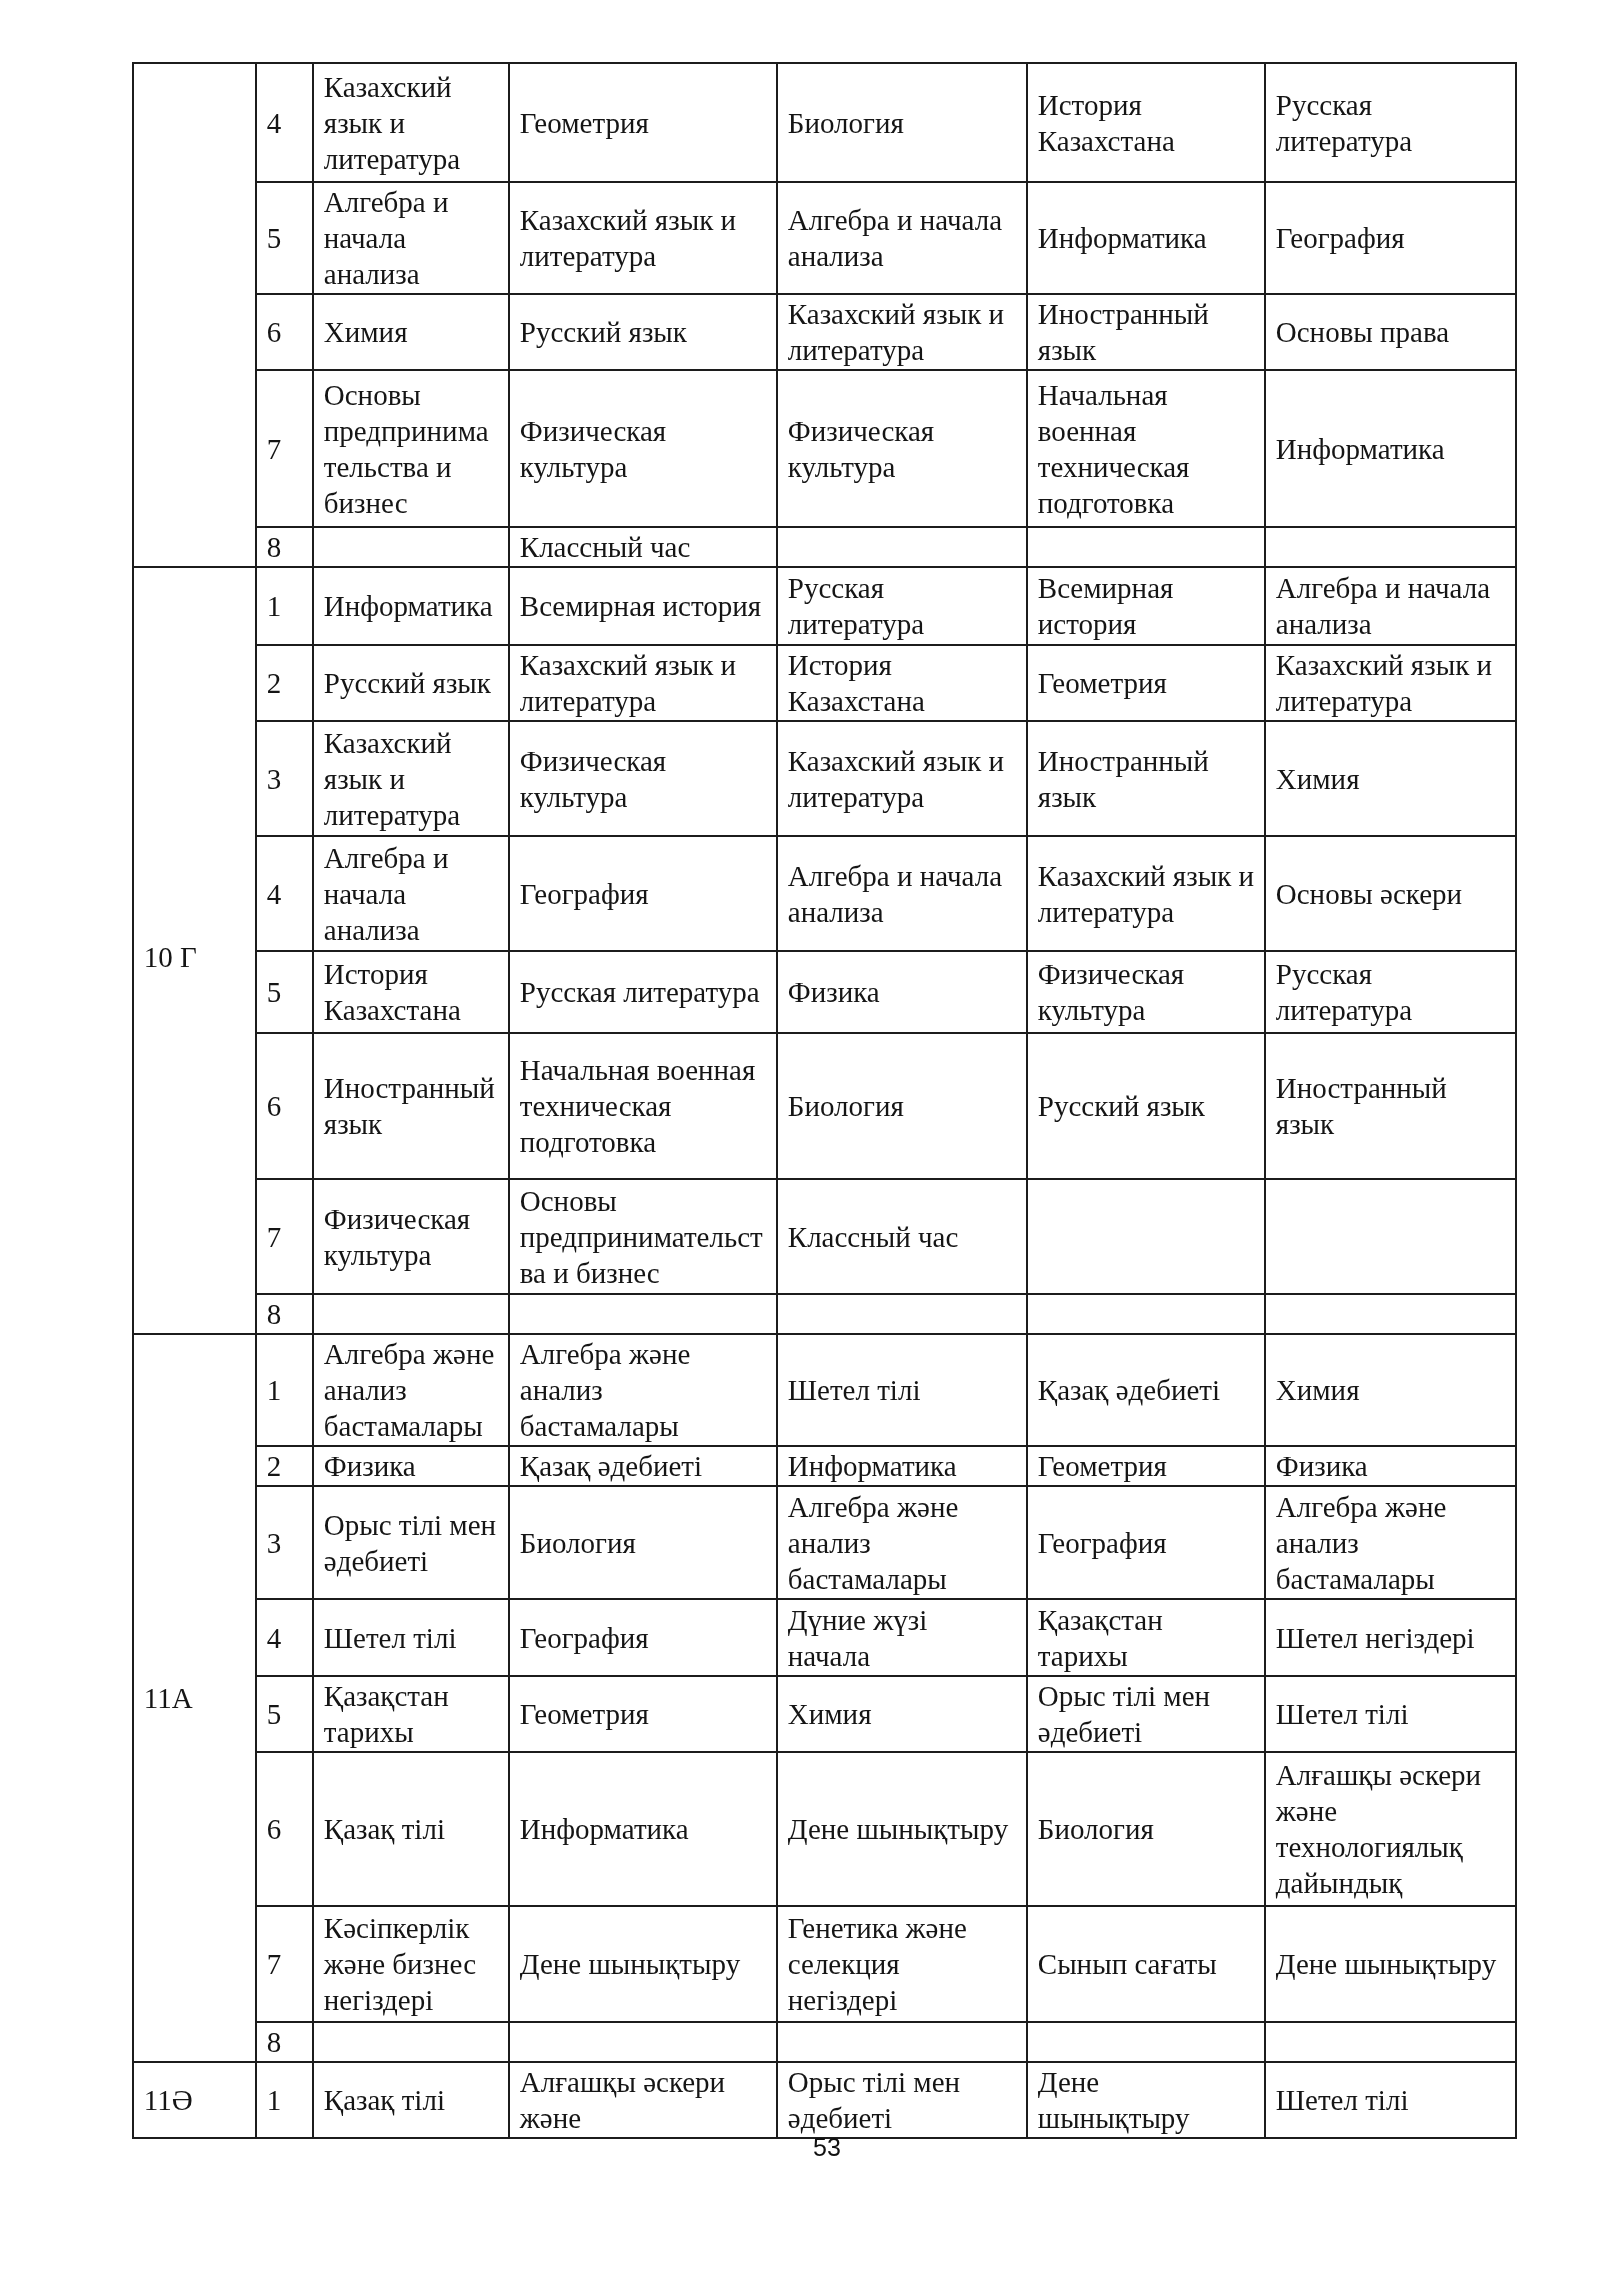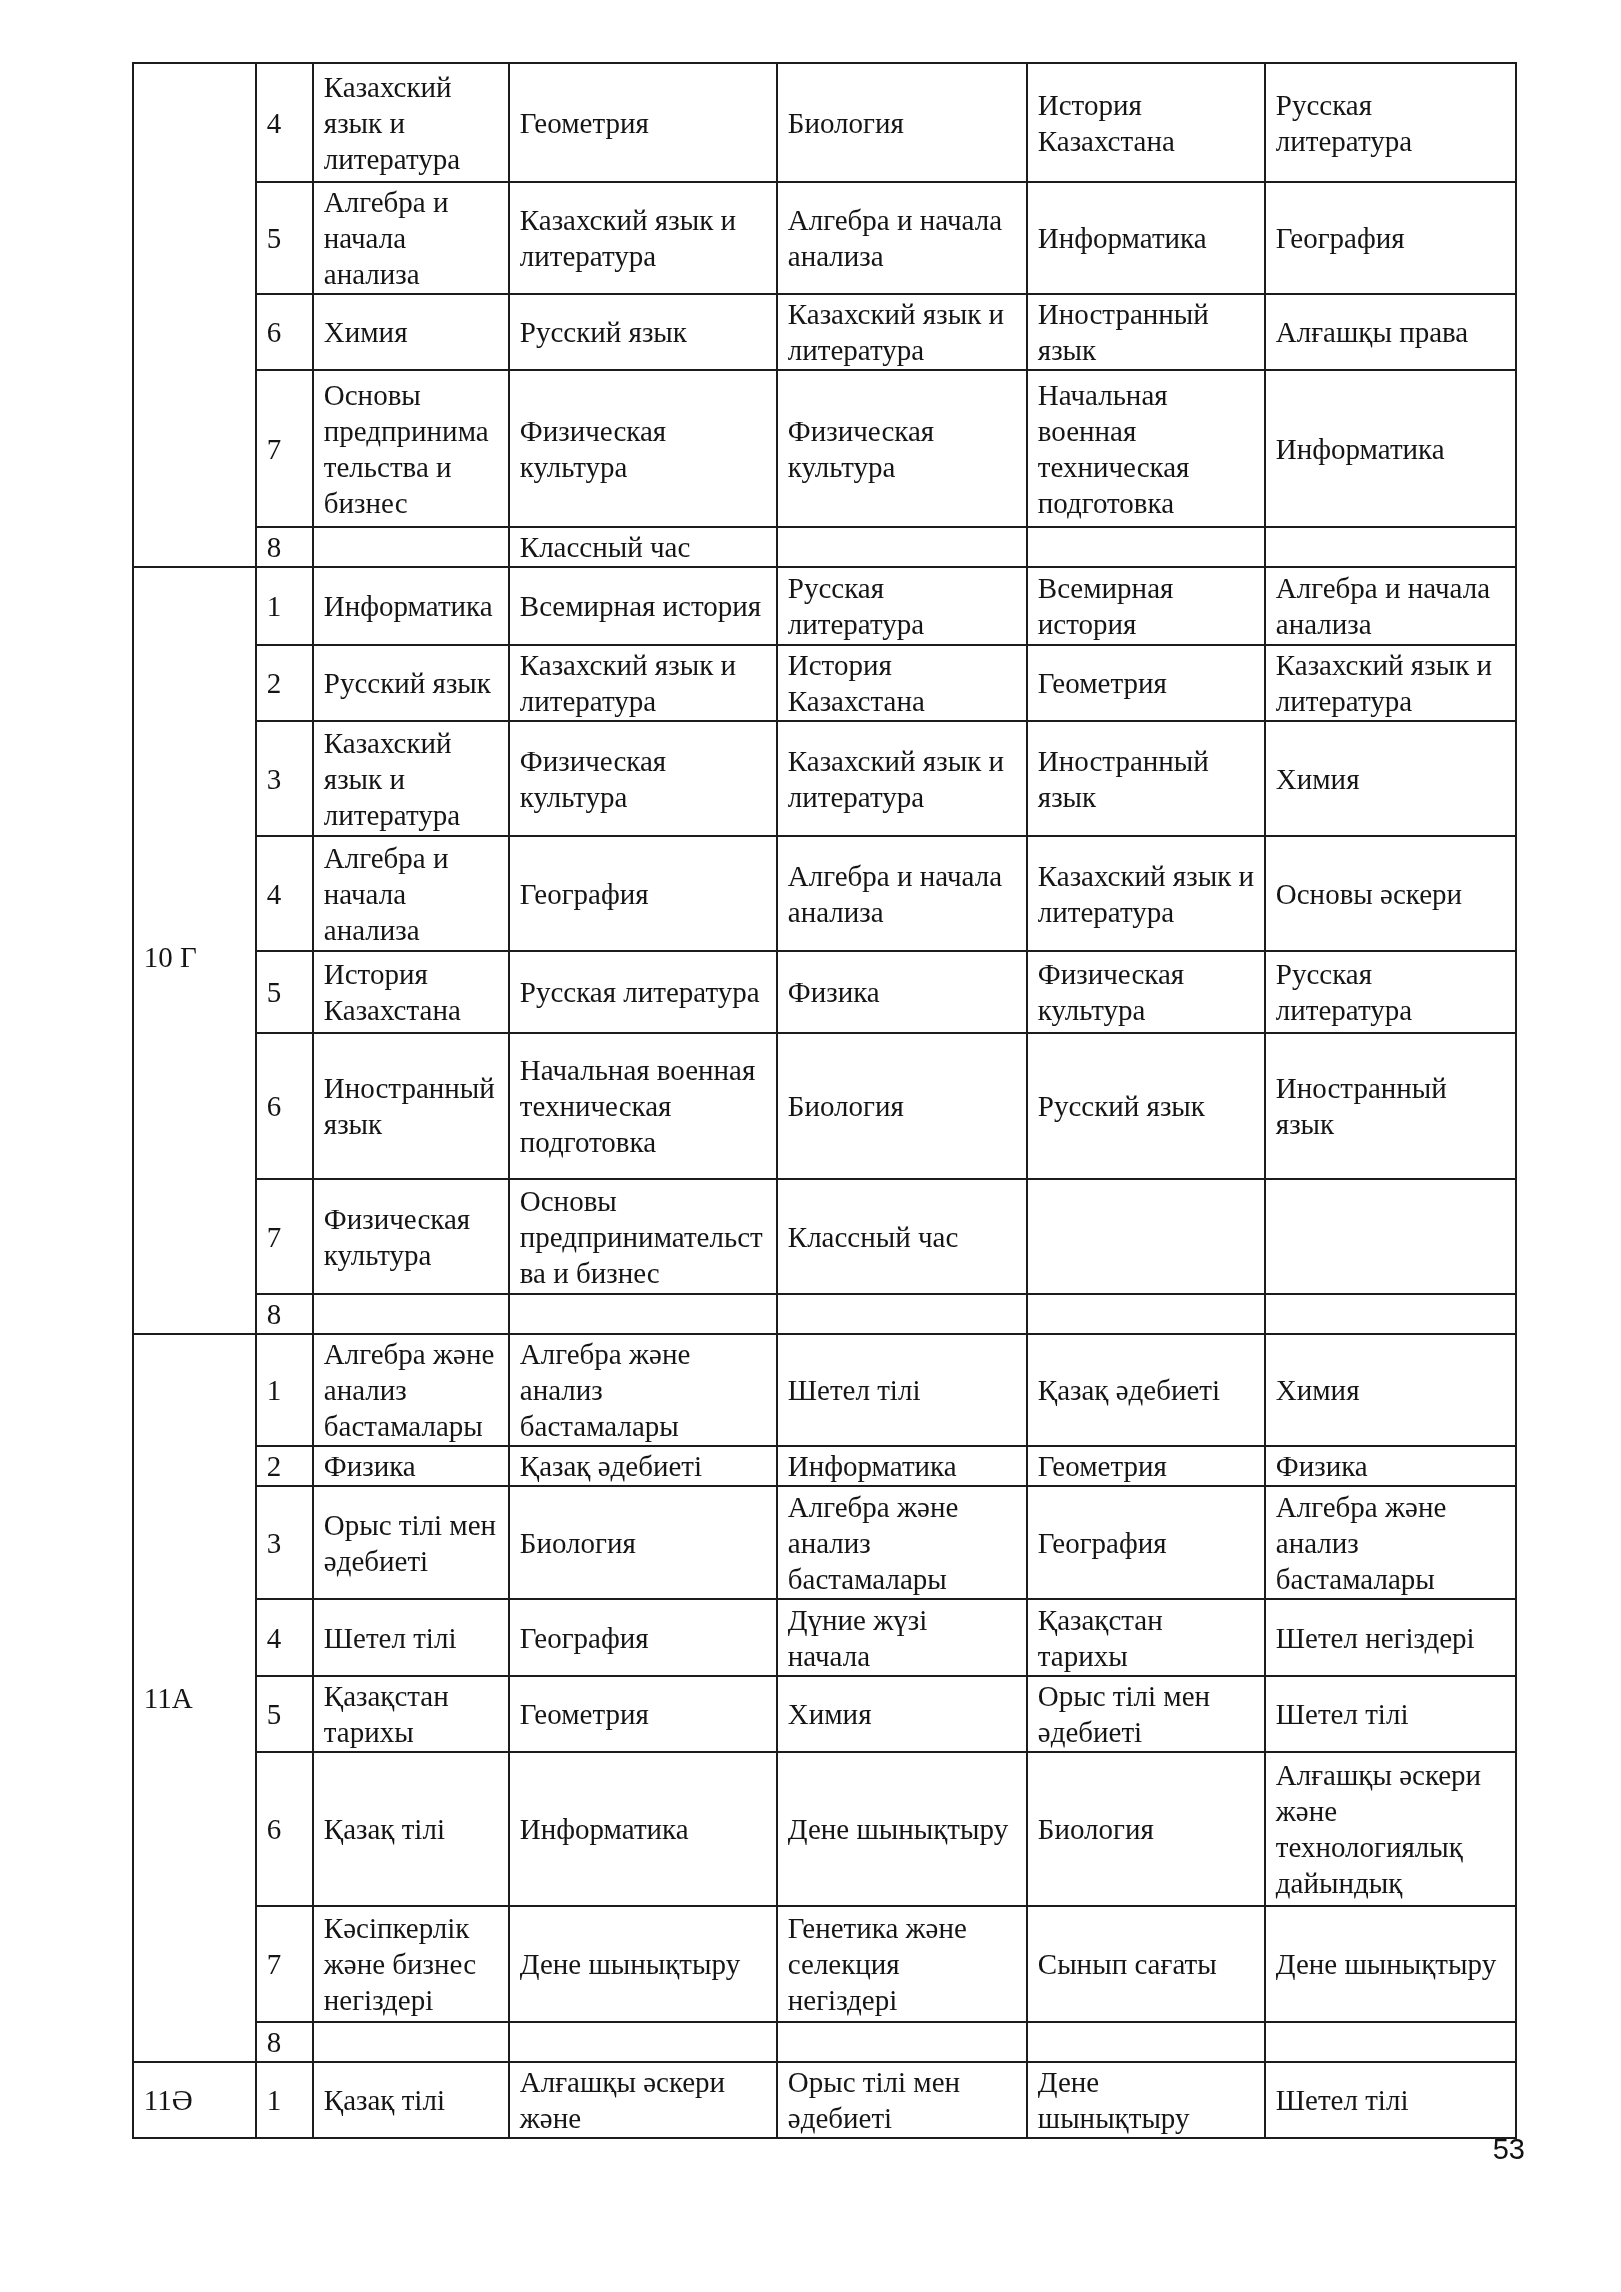--- a/index.html
+++ b/index.html
@@ -24,24 +24,24 @@
     overflow-wrap:break-word;word-break:break-word;
   }
   tbody + tbody{border-top:2.9px solid #1c1c1c;}
   td.klass{vertical-align:top;padding-left:12.7px;padding-top:3.9px;}
   tbody.mid td.klass{vertical-align:middle;padding-top:14px;}
   td.period{
     text-align:center;vertical-align:top;
     padding:1px 2px;
   }
   .pageno{
-    position:absolute;left:143px;top:2133px;width:1382px;
-    text-align:right;
+    position:absolute;left:136px;top:2133px;width:1382px;
+    text-align:center;
     font-family:"Liberation Sans","DejaVu Sans",sans-serif;
-    font-size:29px;color:#111;
+    font-size:25px;color:#111;
   }
 </style>
 </head>
 <body>
 
 <div class="sheet">
   <table class="timetable">
     <colgroup>
       <col style="width:123px">
       <col style="width:57px">
@@ -68,21 +68,21 @@
           <td class="subject">Алгебра и начала анализа</td>
           <td class="subject">Информатика</td>
           <td class="subject">География</td>
         </tr>
         <tr style="height: 74px;">
           <td class="period">6</td>
           <td class="subject">Химия</td>
           <td class="subject">Русский язык</td>
           <td class="subject">Казахский язык и литература</td>
           <td class="subject">Иностранный язык</td>
-          <td class="subject">Алғашқы права</td>
+          <td class="subject">Основы права</td>
         </tr>
         <tr style="height: 157px;">
           <td class="period">7</td>
           <td class="subject">Основы предпринимательства и бизнес</td>
           <td class="subject">Физическая культура</td>
           <td class="subject">Физическая культура</td>
           <td class="subject">Начальная военная техническая подготовка</td>
           <td class="subject">Информатика</td>
         </tr>
         <tr style="height: 36px;">

